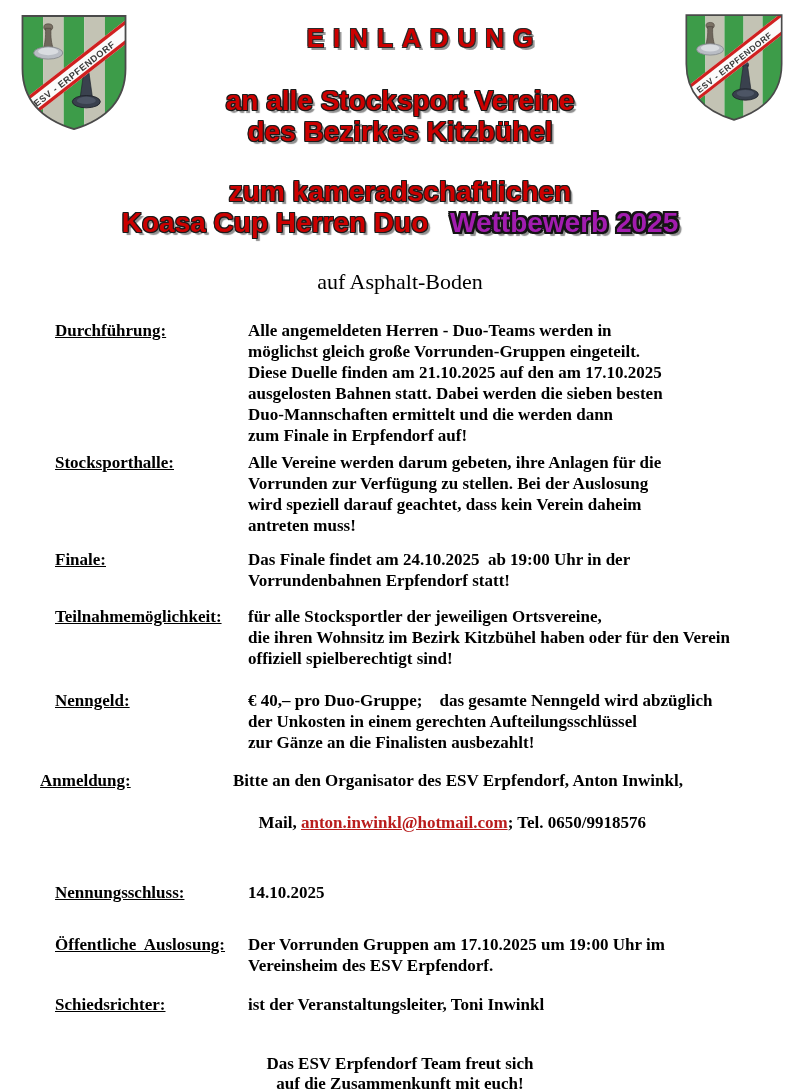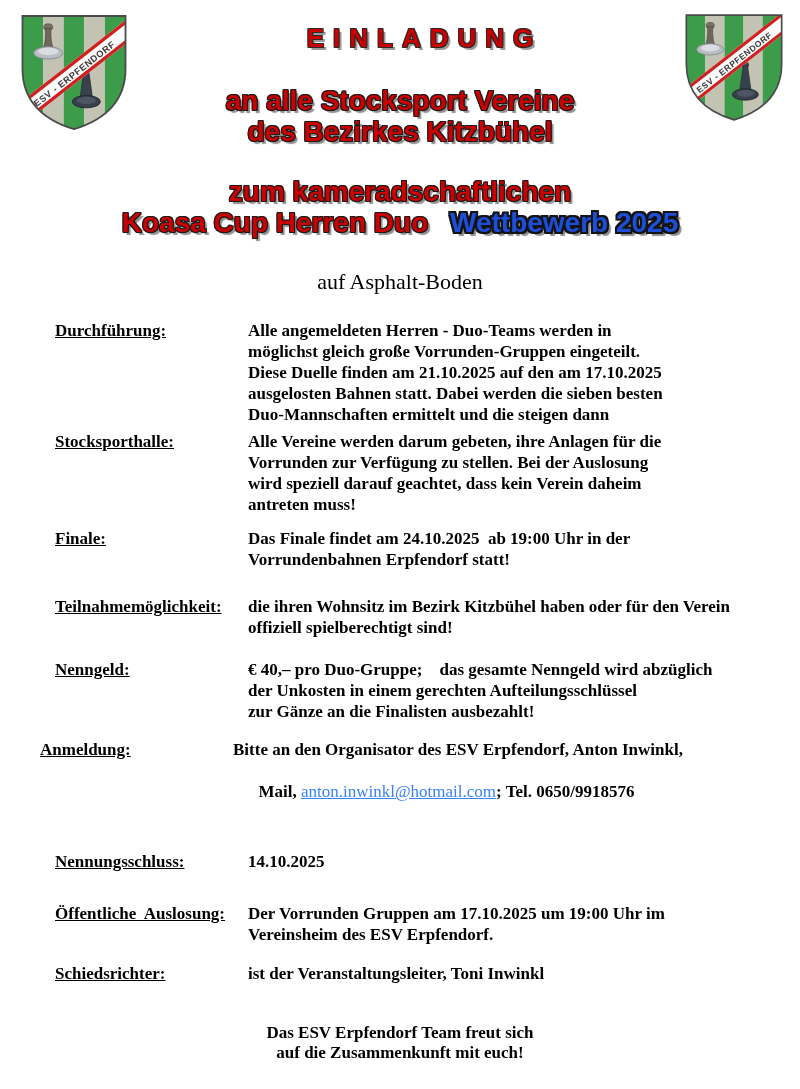--- a/index.html
+++ b/index.html
@@ -25,21 +25,21 @@
     color: #cc0000;
   }
   .outline1 {
     text-shadow:
       -1px -1px 0 #1c1c1c, 0 -1px 0 #1c1c1c, 1px -1px 0 #1c1c1c,
       -1px 0 0 #1c1c1c, 1px 0 0 #1c1c1c,
       -1px 1px 0 #1c1c1c, 0 1px 0 #1c1c1c, 1px 1px 0 #1c1c1c,
       3px 3px 1px #8f8f8f;
   }
   .outline2 {
-    color: #1d4ed8;
+    color: #a21caf;
     text-shadow:
       -2px -2px 0 #141414, 0 -2px 0 #141414, 2px -2px 0 #141414,
       -2px 0 0 #141414, 2px 0 0 #141414,
       -2px 2px 0 #141414, 0 2px 0 #141414, 2px 2px 0 #141414,
       4px 4px 1px #8f8f8f;
   }
   .title {
     padding-top: 24px;
     font-size: 26px; line-height: 28px;
     letter-spacing: 9px; text-indent: 9px;
@@ -68,28 +68,28 @@
     white-space: pre-wrap;
   }
   .section .text { flex: 1; }
   .section .line {
     font-weight: bold; font-size: 17px; line-height: 21px;
     white-space: pre-wrap;
   }
   .s0 { margin-top: 26px; }
   .s1 { margin-top: 6px; }
   .s2 { margin-top: 13px; }
-  .s3 { margin-top: 26px; }
+  .s3 { margin-top: 15px; }
   .s4 { margin-top: 21px; }
   .s5 { margin-top: 17px; padding-left: 40px; }
   .s6 { margin-top: 28px; }
   .s7 { margin-top: 31px; }
   .s8 { margin-top: 18px; }
 
-  a.email-link { color: #3b82f6; text-decoration: underline; font-weight: normal; }
+  a.email-link { color: #b91c1c; text-decoration: underline; font-weight: bold; }
 
   
   .footer {
     margin-top: 39px; text-align: center;
     font-weight: bold; font-size: 17px; line-height: 20px;
   }
 </style>
 </head>
 <body>
 
@@ -185,21 +185,22 @@
 
 <div class="surface">auf Asphalt-Boden</div>
 
 <div class="section s0">
   <div class="label">Durchführung:</div>
   <div class="text">
     <div class="line">Alle angemeldeten Herren - Duo-Teams werden in</div>
     <div class="line">möglichst gleich große Vorrunden-Gruppen eingeteilt.</div>
     <div class="line">Diese Duelle finden am 21.10.2025 auf den am 17.10.2025</div>
     <div class="line">ausgelosten Bahnen statt. Dabei werden die sieben besten</div>
-    <div class="line">Duo-Mannschaften ermittelt und die steigen dann</div>
+    <div class="line">Duo-Mannschaften ermittelt und die werden dann</div>
+    <div class="line">zum Finale in Erpfendorf auf!</div>
   </div>
 </div>
 
 <div class="section s1">
   <div class="label">Stocksporthalle:</div>
   <div class="text">
     <div class="line">Alle Vereine werden darum gebeten, ihre Anlagen für die</div>
     <div class="line">Vorrunden zur Verfügung zu stellen. Bei der Auslosung</div>
     <div class="line">wird speziell darauf geachtet, dass kein Verein daheim</div>
     <div class="line">antreten muss!</div>
@@ -210,20 +211,21 @@
   <div class="label">Finale:</div>
   <div class="text">
     <div class="line">Das Finale findet am 24.10.2025  ab 19:00 Uhr in der</div>
     <div class="line">Vorrundenbahnen Erpfendorf statt!</div>
   </div>
 </div>
 
 <div class="section s3">
   <div class="label">Teilnahmemöglichkeit:</div>
   <div class="text">
+    <div class="line">für alle Stocksportler der jeweiligen Ortsvereine,</div>
     <div class="line">die ihren Wohnsitz im Bezirk Kitzbühel haben oder für den Verein</div>
     <div class="line">offiziell spielberechtigt sind!</div>
   </div>
 </div>
 
 <div class="section s4">
   <div class="label">Nenngeld:</div>
   <div class="text">
     <div class="line">€ 40,– pro Duo-Gruppe;    das gesamte Nenngeld wird abzüglich</div>
     <div class="line">der Unkosten in einem gerechten Aufteilungsschlüssel</div>

